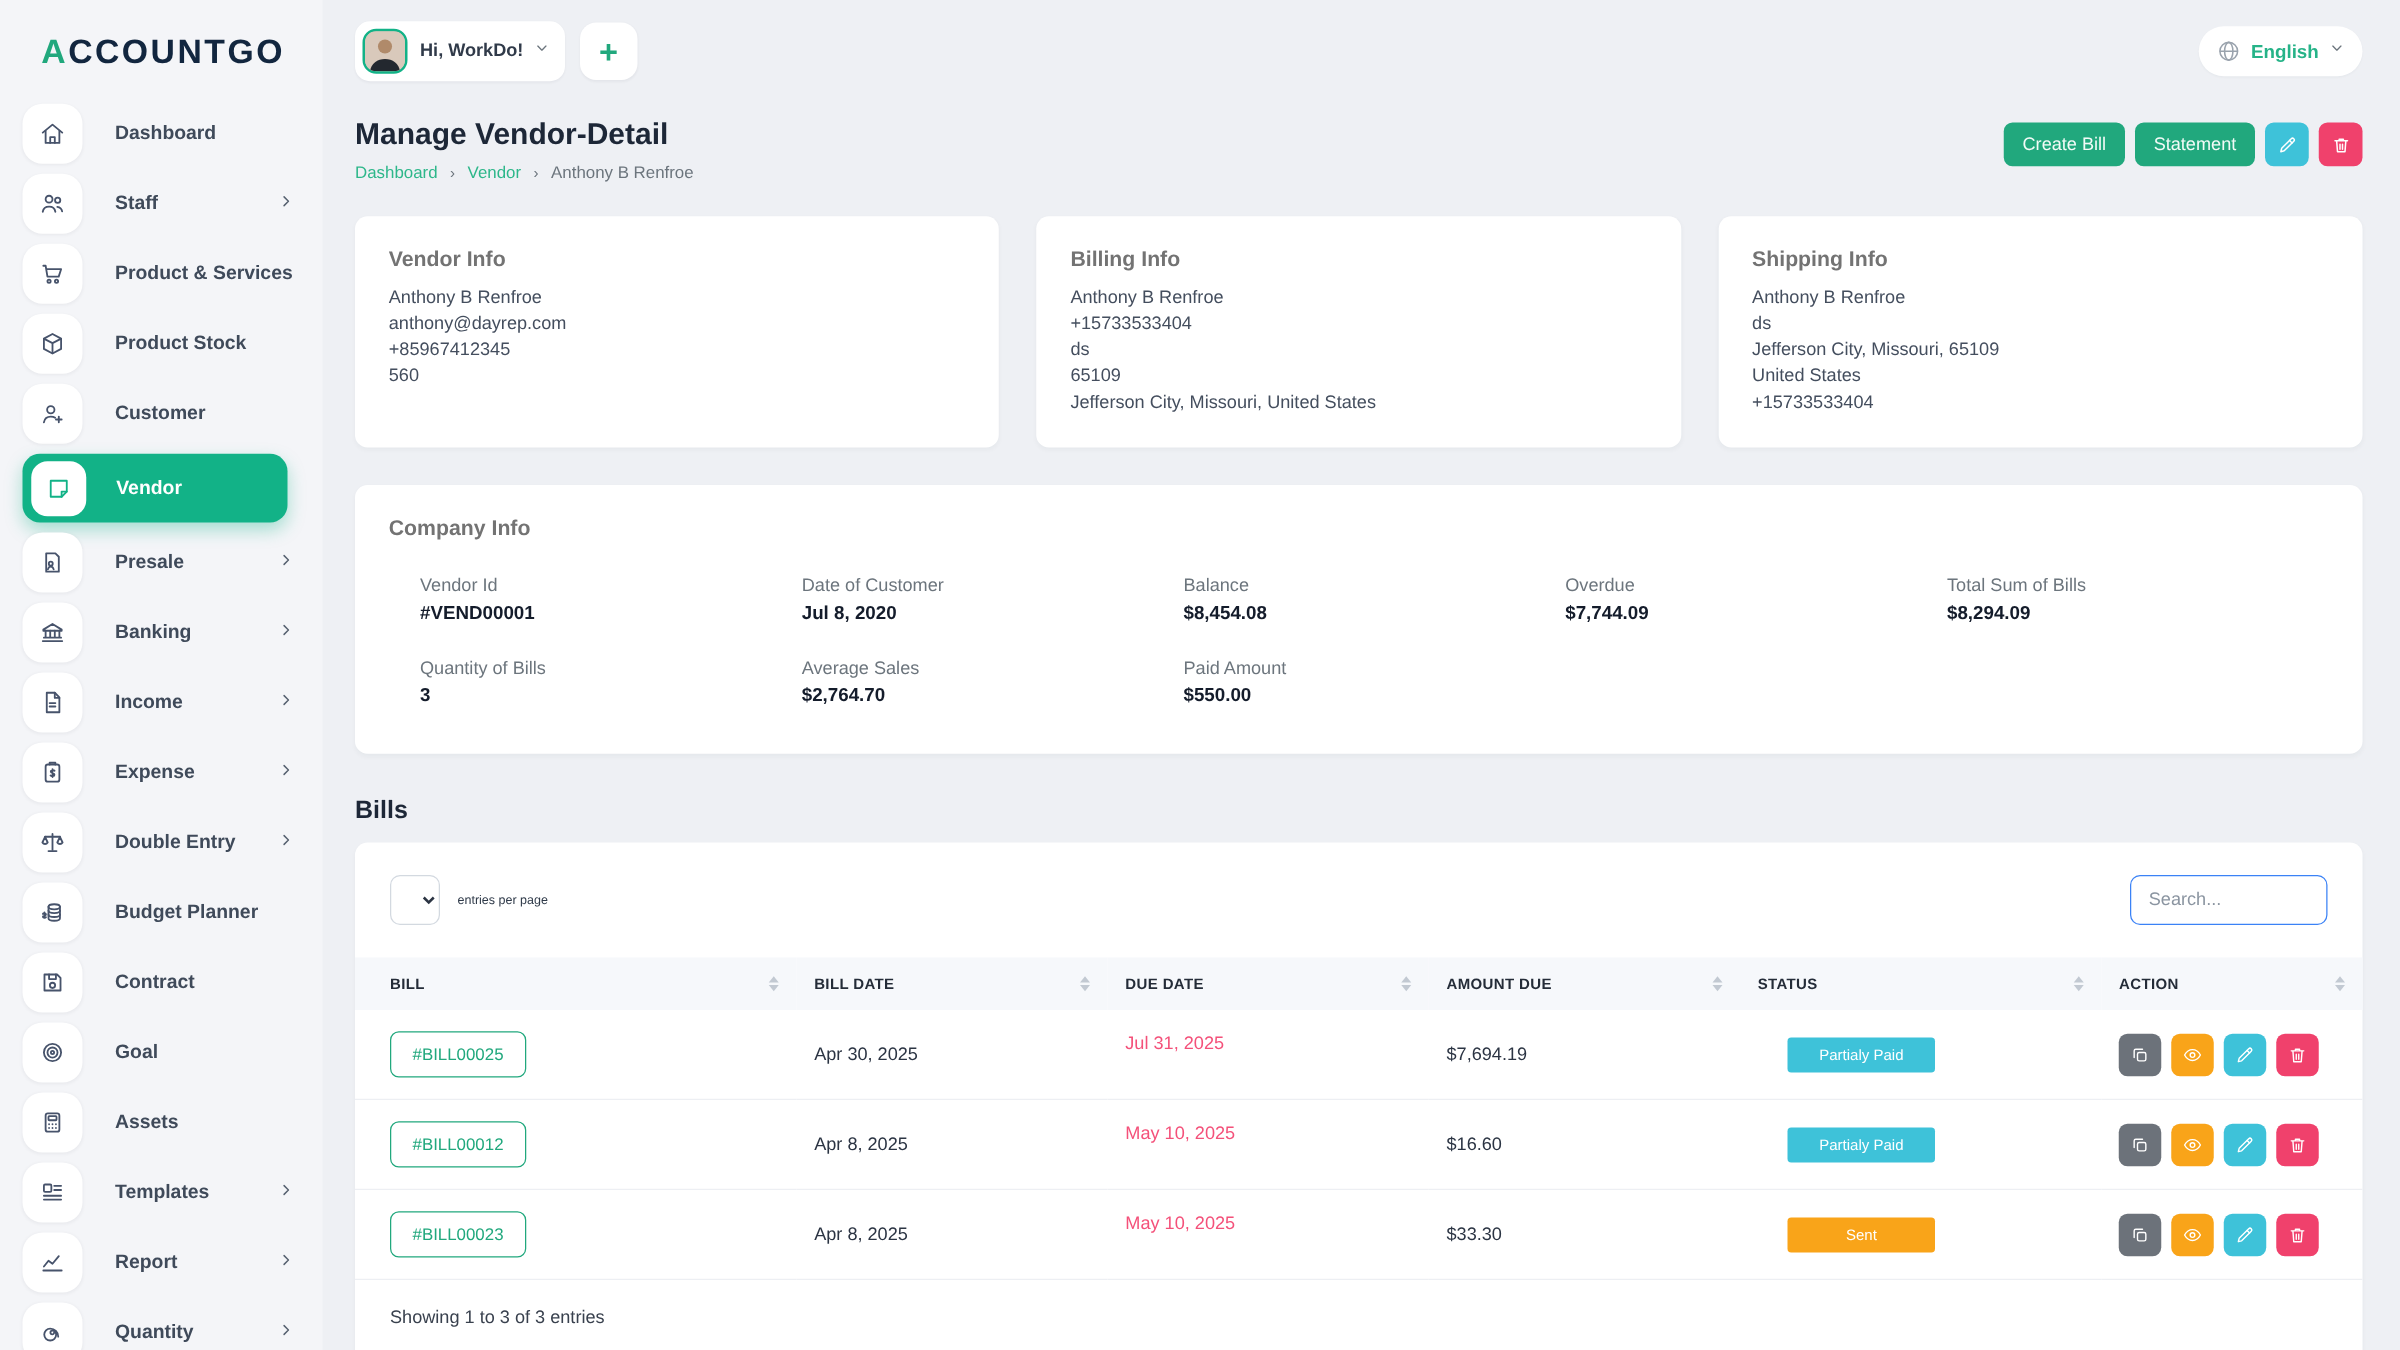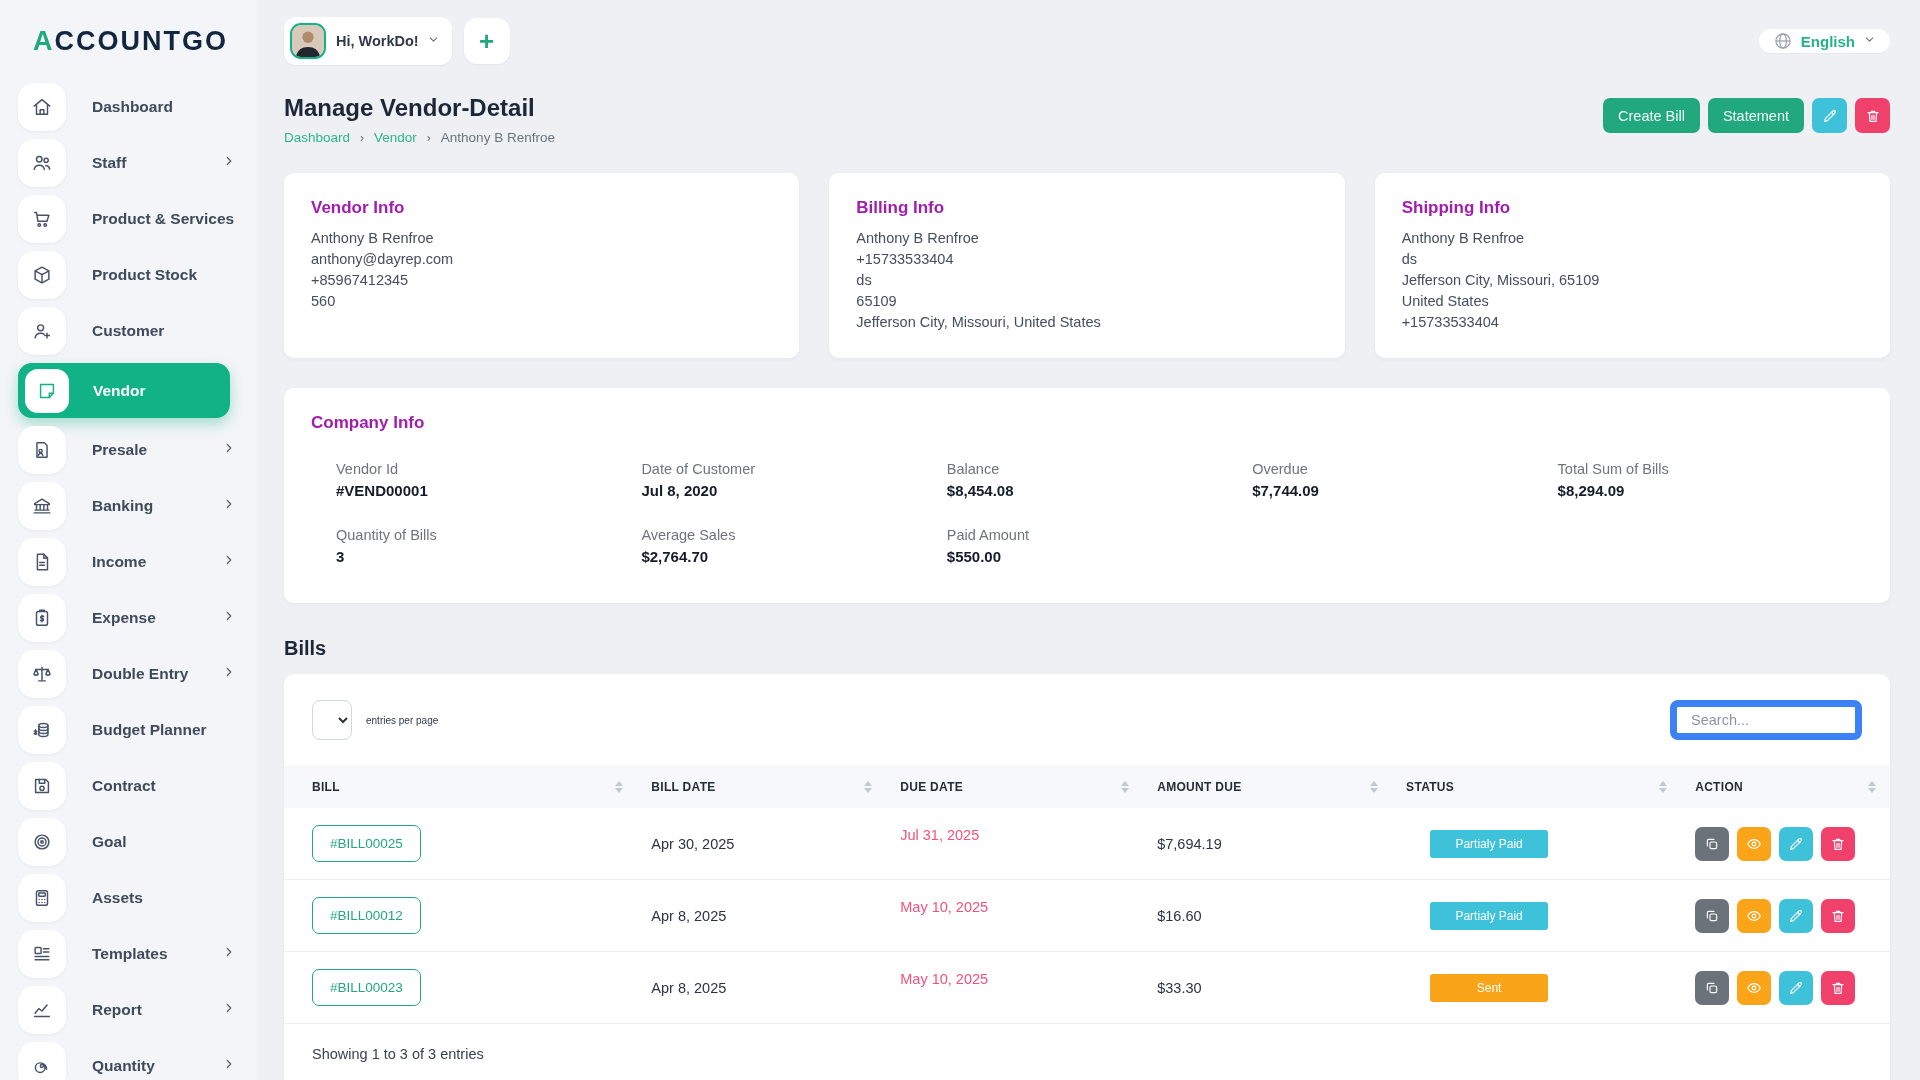--- a/index.html
+++ b/index.html
@@ -56,21 +56,21 @@
   }
   .greet { font-size: 14.5px; font-weight: 600; color: #303a49; margin: 0 8px 0 10px; }
   .chev-sm svg { width: 13px; height: 13px; stroke: #6c757d; fill: none; stroke-width: 2;
     stroke-linecap: round; stroke-linejoin: round; }
   .add-btn {
     margin-left: 12px; width: 46px; height: 46px; background: #fff; border: none;
     border-radius: 13px; color: #21a87d; font-size: 26px; font-weight: 600;
     cursor: pointer; box-shadow: 0 1px 2px rgba(30,41,59,.05); line-height: 1;
   }
   .lang-chip {
-    margin-left: auto; background: #fff; border-radius: 20px; height: 24px;
+    margin-left: auto; background: #fff; border-radius: 20px; height: 40px;
     display: flex; align-items: center; padding: 0 14px; cursor: pointer;
     box-shadow: 0 1px 2px rgba(30,41,59,.04);
     justify-content: center;
   }
   .lang-chip svg.globe { width: 20px; height: 20px; stroke: #9aa3ad; fill: none; stroke-width: 1.5; }
   .lang-label { color: #26b388; font-size: 15px; font-weight: 600; margin: 0 8px; }
   
   .title-row { display: flex; align-items: flex-start; justify-content: space-between; margin-top: 24px; }
   .page-title { font-size: 24px; font-weight: 700; color: #1d2737; }
   .breadcrumb { margin-top: 8px; font-size: 13.5px; display: flex; align-items: center; gap: 10px; }
@@ -87,42 +87,42 @@
   .btn-icon svg { width: 16px; height: 16px; stroke: #fff; fill: none; stroke-width: 1.8;
     stroke-linecap: round; stroke-linejoin: round; }
   .btn-teal { background: #3ec2d9; }
   .btn-pink { background: #f0416c; }
   
   .cards-row { display: grid; grid-template-columns: 1fr 1fr 1fr; gap: 30px; margin-top: 28px; }
   .card {
     background: #fff; border-radius: 10px; padding: 25px 27px;
     box-shadow: 0 2px 4px rgba(30,41,59,.04);
   }
-  .card h3 { font-size: 17px; font-weight: 700; color: #a21caf; margin-bottom: 10px; }
+  .card h3 { font-size: 17px; font-weight: 700; color: #737373; margin-bottom: 10px; }
   .info-line { font-size: 14.5px; color: #444e5e; line-height: 21px; }
   
   .company-card { margin-top: 30px; padding-bottom: 38px; }
   .fields-grid {
     display: grid; grid-template-columns: 1fr 1fr 1fr 1fr 1fr;
     row-gap: 28px; margin-top: 28px; padding-left: 25px;
   }
   .field .f-label { font-size: 14.5px; color: #6c757d; }
   .field .f-value { font-size: 15px; font-weight: 700; color: #141c2b; margin-top: 5px; }
   
   .bills-heading { margin-top: 34px; font-size: 20px; font-weight: 700; color: #1d2737; }
   .bills-card { margin-top: 14px; padding: 0 0 60px 0; }
   .table-controls { display: flex; align-items: center; padding: 26px 28px 0 28px; }
   .entries-select {
     height: 40px; width: 40px; border: 1px solid #d3d9e0; border-radius: 8px;
     font-family: inherit; font-size: 14.5px; color: #2b3443; padding: 0 8px 0 14px;
     background: #fff; cursor: pointer;
   }
   .entries-label { margin-left: 14px; font-size: 10px; color: #2f3a49; }
   .search-input {
-    margin-left: auto; height: 40px; width: 192px; border: 7px solid #3b82f6;
+    margin-left: auto; height: 40px; width: 158px; border: 1px solid #3b82f6;
     border-radius: 8px; padding: 0 14px; font-family: inherit; font-size: 14.5px;
     color: #2b3443; background: #fff;
   }
   .search-input::placeholder { color: #8b95a1; }
   table.bills { width: 100%; border-collapse: collapse; margin-top: 26px; }
   table.bills thead th {
     background: #f6f8fb; text-align: left; padding: 14px 14px;
     font-size: 12px; font-weight: 700; color: #242c38; letter-spacing: .3px;
   }
   table.bills th .th-inner { display: flex; align-items: center; justify-content: space-between; }

